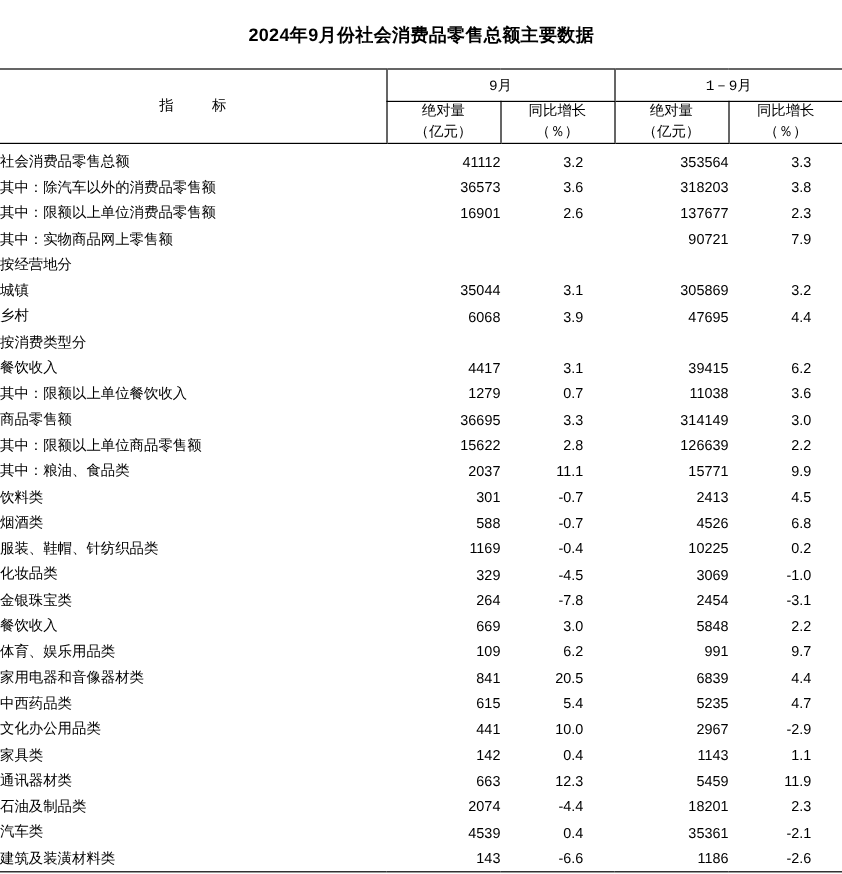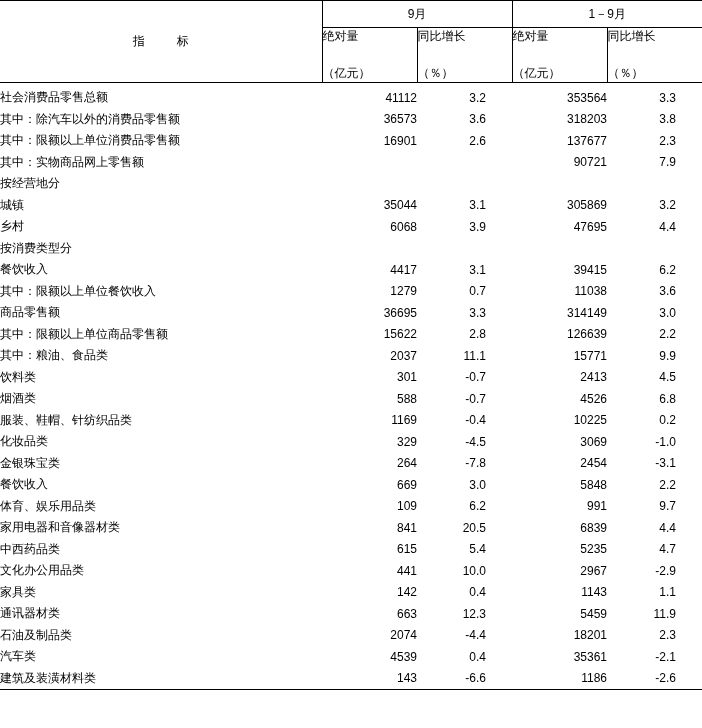--- a/index.html
+++ b/index.html
@@ -34,37 +34,36 @@
     width: 658px;
     table-layout: fixed;
   }
   table.maintable td, table.maintable th {
     font-weight: normal;
     font-size: 12px;
     padding: 0;
     vertical-align: middle;
   }
   .bt { border-top: 1px solid #000; }
-  .bb { border-bottom: 1px solid #000; }
+  .bb { border-bottom: 1px solid #000; font-family: Liberation Mono, monospace; }
   .bl { border-left: 1px solid #000; }
 
   .hdr-cell {
     text-align: center;
     height: 26px;
     font-size: 12.5px;
   }
   .hdr-sub {
-    text-align: left;
+    text-align: center;
     height: 19px;
     font-size: 12px;
     line-height: 17px;
   }
   .hdr-sub .l2 {
     display: block;
-    margin-top: 20px;
   }
   .indicator-head {
     text-align: center;
     font-size: 12px;
     letter-spacing: 10px;
     text-indent: 10px;
   }
   td.label {
     text-align: left;
     height: 21.5px;
@@ -94,20 +93,21 @@
     font-size: 12.5px;
     line-height: 19px;
   }
   .spacer-row td { height: 4px; }
 </style>
 </head>
 <body>
 
 <div class="page">
 
+  <div class="title">2024年9月份社会消费品零售总额主要数据</div>
 
   <table class="maintable">
     <colgroup>
       <col style="width:322px">
       <col style="width:95px">
       <col style="width:95px">
       <col style="width:95px">
       <col style="width:95px">
     </colgroup>
     <thead>

